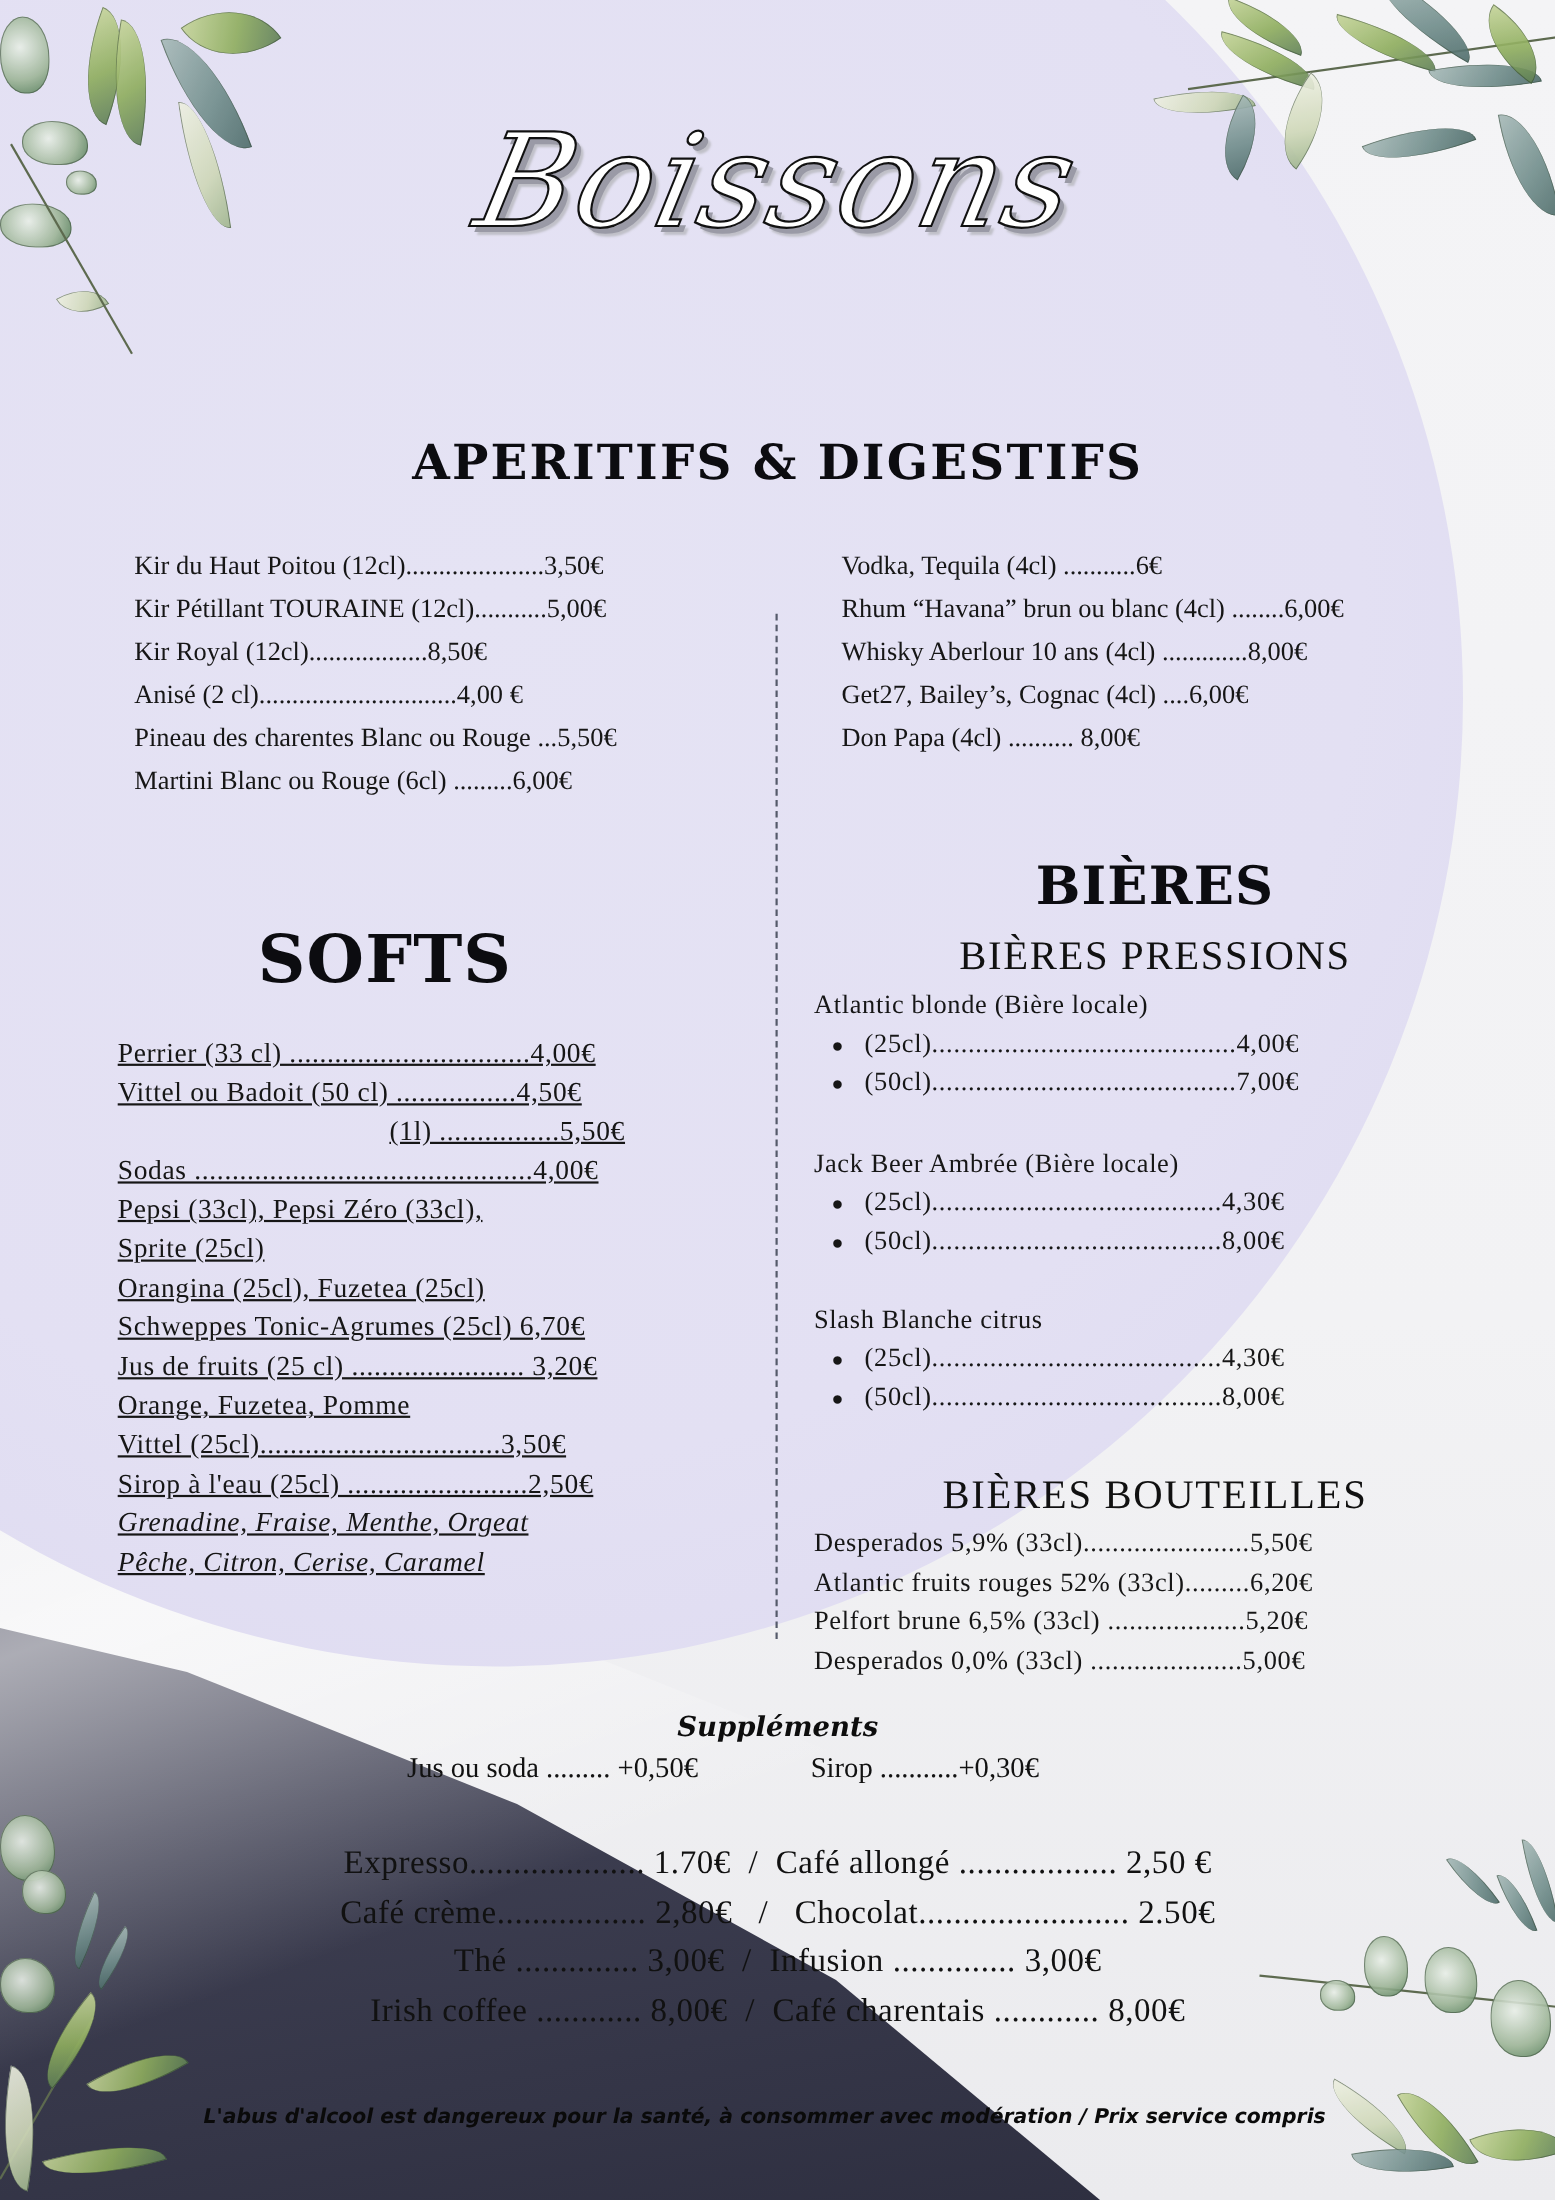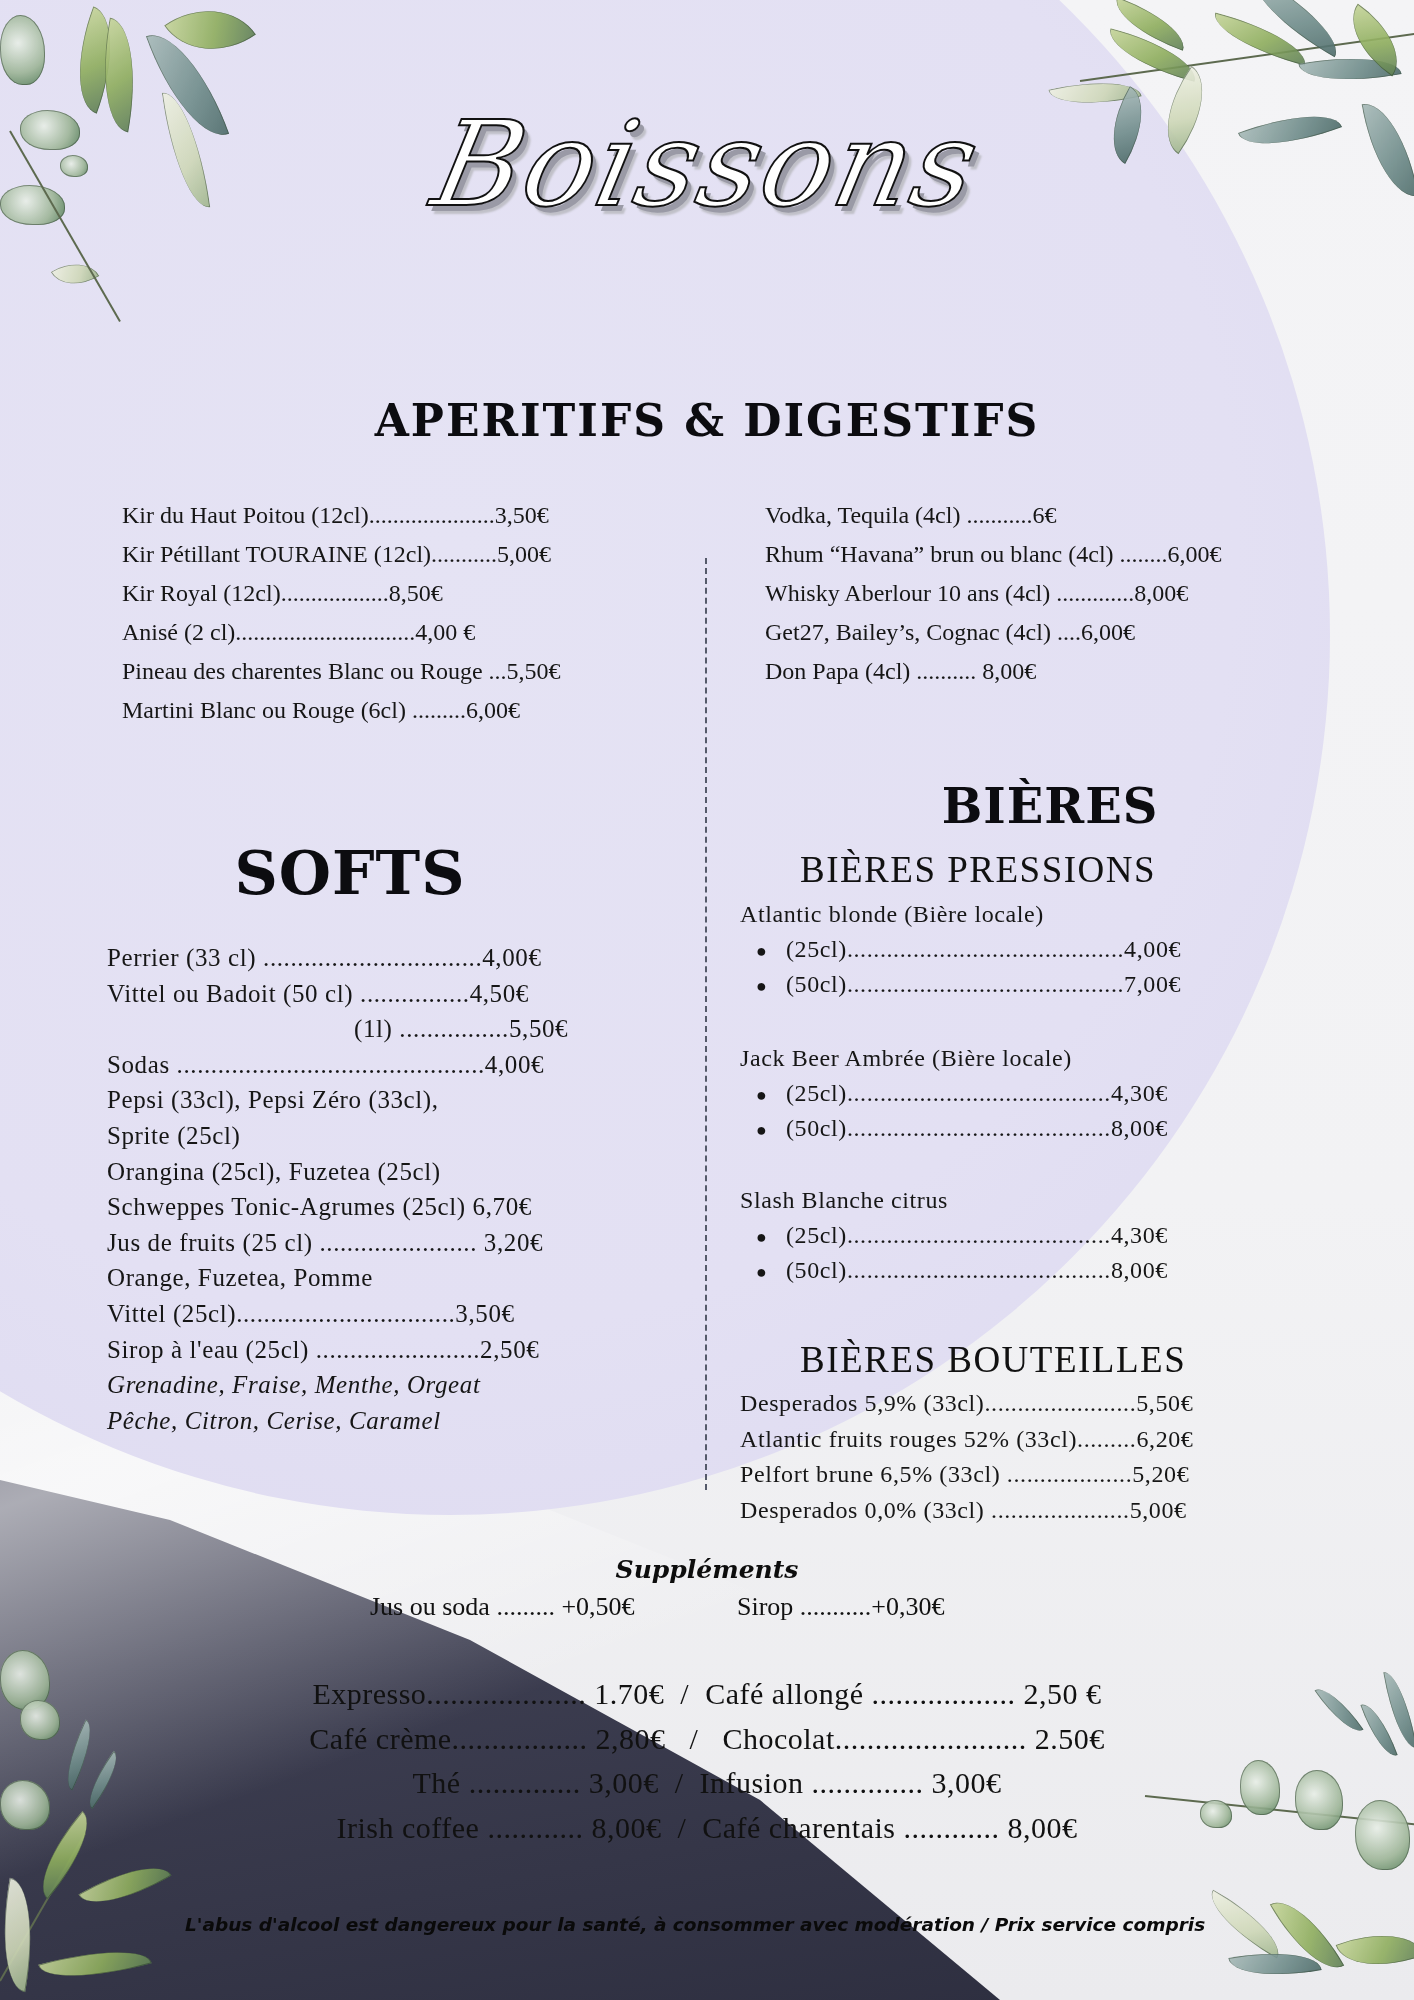--- a/index.html
+++ b/index.html
@@ -65,37 +65,38 @@
     .h-aperitifs { left: 0; right: 0; top: 395px; font-size: 44px; letter-spacing: 2px; }
     .h-softs { left: 200px; width: 300px; top: 838px; font-size: 60px; }
     .h-bieres { left: 900px; width: 300px; top: 778px; font-size: 48px; }
 
     .h2 {
       position: absolute;
       font-family: "Liberation Serif", serif;
       font-size: 37px;
       letter-spacing: 1.5px;
       color: #111;
+      text-align: center;
       white-space: nowrap;
     }
     .h-pressions { left: 800px; width: 500px; top: 848px; }
     .h-bouteilles { left: 800px; width: 500px; top: 1338px; }
 
     .list {
       position: absolute; margin: 0; padding: 0; list-style: none;
       font-family: "Liberation Serif", serif;
       font-size: 24px;
       color: #161616;
       white-space: nowrap;
     }
     .list .row { height: 39px; line-height: 39px; }
     .ap-left { left: 122px; top: 496px; }
     .ap-right { left: 765px; top: 496px; }
     .softs { left: 107px; top: 940px; font-size: 25px; letter-spacing: 0.6px; }
-    .softs .row { height: 35.6px; line-height: 35.6px; }
+    .softs .row { height: 35.6px; line-height: 35.6px; text-decoration: underline; }
     .softs .indent { padding-left: 247px; }
     .it { font-style: italic; }
 
     .beer-block { position: absolute; left: 740px; font-family: "Liberation Serif", serif; font-size: 24px; color: #161616; letter-spacing: 0.6px; white-space: nowrap; }
     .beer-block .name { height: 36px; line-height: 36px; }
     .beer-block .sub { height: 35px; line-height: 35px; padding-left: 16px; }
     .beer-block .bullet { display: inline-block; width: 30px; font-size: 18px; vertical-align: middle; }
     .bb1 { top: 896px; }
     .bb2 { top: 1040px; }
     .bb3 { top: 1182px; }

